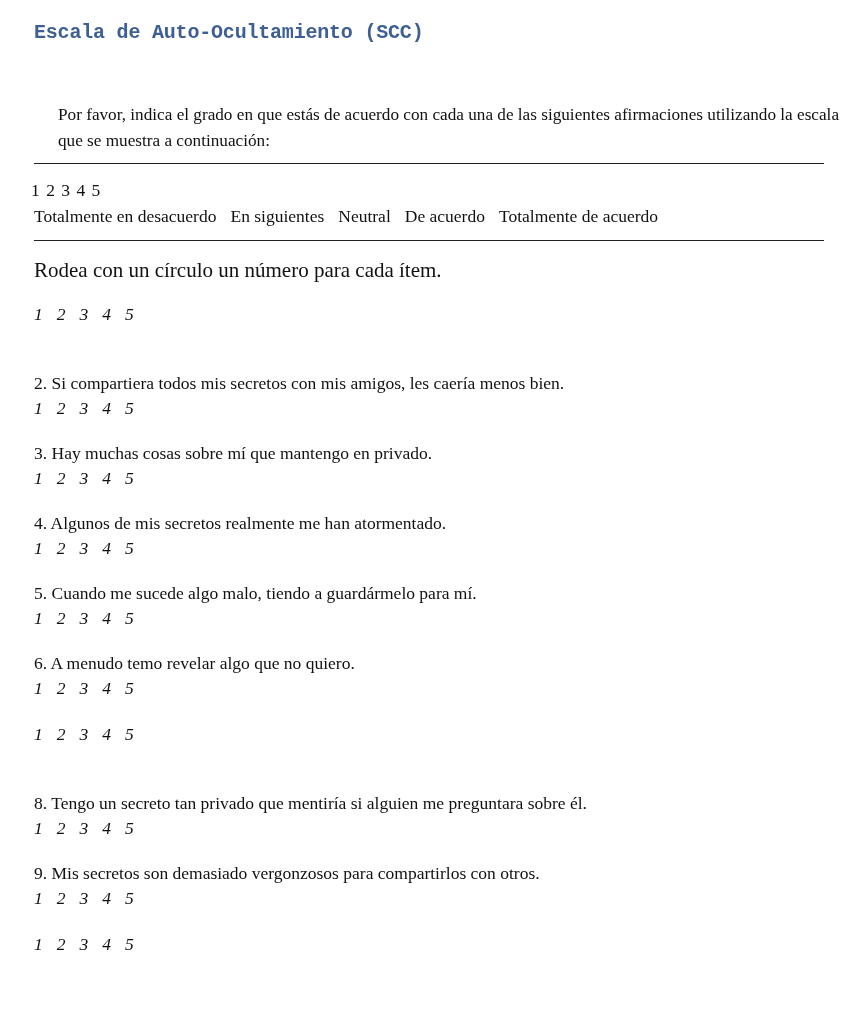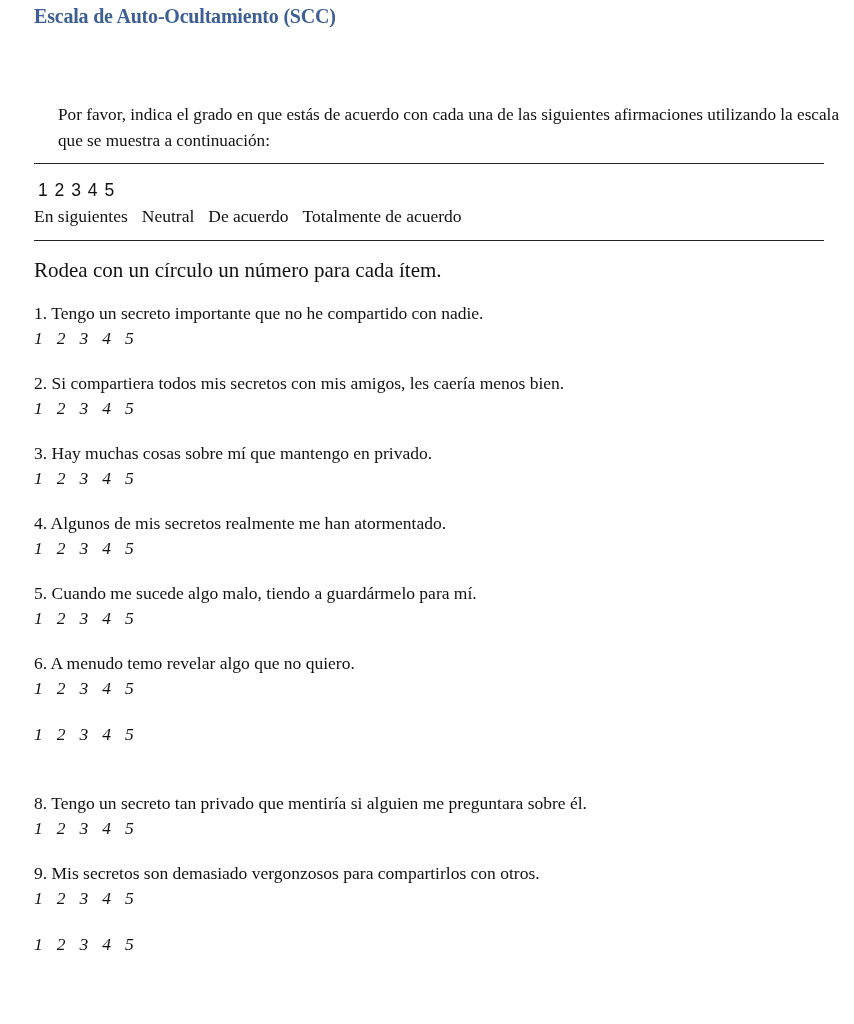--- a/index.html
+++ b/index.html
@@ -1,50 +1,50 @@
 <!DOCTYPE html>
 <html><head>
   <meta charset="utf-8">
   <style>
     html, body { margin:0; padding:0; background:#ffffff; }
     body { width:854px; height:1024px; position:relative; overflow:hidden;
            font-family:"DejaVu Serif", "Liberation Serif", serif; color:#111; }
-    .title { position:absolute; left:34px; top:5px; font-family:Liberation Serif, serif;
+    .title { position:absolute; left:34px; top:21px; font-family:Liberation Mono, monospace;
              font-weight:bold; font-size:20px; color:#3d5f93; letter-spacing:-0.2px; }
     .intro { position:absolute; left:34px; top:102px; width:790px; font-size:17.2px; line-height:26px;
              font-family:"Liberation Serif", serif;margin-left:24px; }
     .rule { position:absolute; left:34px; width:790px; height:0; border-top:1.6px solid #222; }
-    .scale-nums { position:absolute; left:38px; top:180px; font-size:17.5px; font-family:Liberation Sans, sans-serif; word-spacing:2px; }
+    .scale-nums { position:absolute; left:31px; top:180px; font-size:17.5px; font-family:Liberation Serif, serif; word-spacing:2px; }
     .scale-labels { position:absolute; left:34px; top:206px; font-size:17.5px; font-family:"Liberation Serif", serif;
                     display:flex; gap:14px; white-space:nowrap; }
     .instr { position:absolute; left:34px; top:258px; font-size:21px; font-family:"Liberation Serif", serif;text-align:right; }
     .items { position:absolute; left:34px; top:301px; }
     .item { height:70px; font-family:"Liberation Serif", serif; }
     .item-text { font-size:17.5px; line-height:24px; white-space:nowrap; }
     .item-opts { font-size:17.5px; font-style:italic; line-height:26px; display:flex; gap:14px; }
   </style>
 </head>
 <body>
 
 <div class="title">Escala de Auto-Ocultamiento (SCC)</div>
 <div class="intro">Por favor, indica el grado en que estás de acuerdo con cada una de las siguientes afirmaciones utilizando la escala que se muestra a continuación:</div>
 <div class="rule" style="top:163px"></div>
 <div class="scale-nums">1 2 3 4 5</div>
 <div class="scale-labels">
+  <span>Totalmente en desacuerdo</span>
   <span>En siguientes</span>
   <span>Neutral</span>
   <span>De acuerdo</span>
   <span>Totalmente de acuerdo</span>
 </div>
 <div class="rule" style="top:240px"></div>
 <div class="instr">Rodea con un círculo un número para cada ítem.</div>
 
 <div class="items" id="items">
     <div class="item">
-      <div class="item-text">1. Tengo un secreto importante que no he compartido con nadie.</div>
       <div class="item-opts">
         <span>1</span>
         <span>2</span>
         <span>3</span>
         <span>4</span>
         <span>5</span>
       </div>
     </div>
     <div class="item">
       <div class="item-text">2. Si compartiera todos mis secretos con mis amigos, les caería menos bien.</div>

